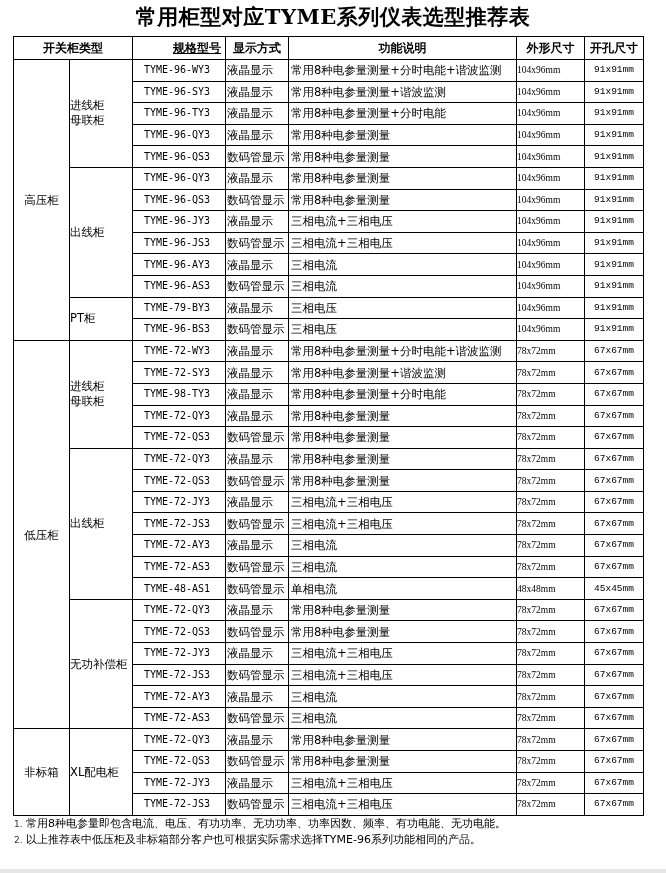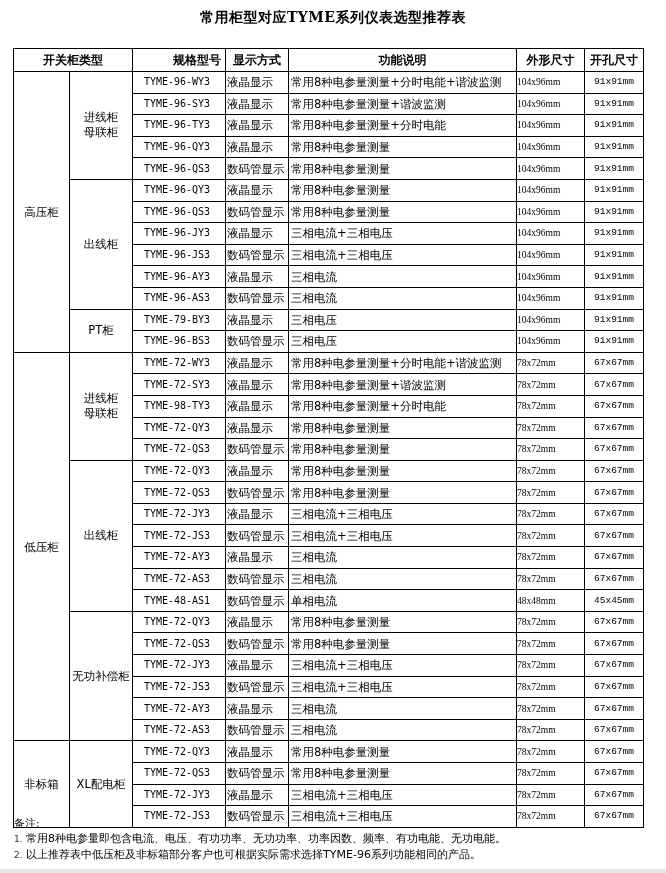--- a/index.html
+++ b/index.html
@@ -1,22 +1,22 @@
 <!DOCTYPE html>
 <html><head>
 <meta charset="utf-8">
 <style>
   html, body { margin:0; padding:0; background:#ffffff; }
   body { width:666px; height:873px; position:relative; overflow:hidden; font-family:"DejaVu Sans", sans-serif; color:#000; }
-  .title { position:absolute; left:0; top:4px; width:666px; text-align:center; font-family:"DejaVu Serif", serif; font-weight:bold; font-size:14px; letter-spacing:0.5px; line-height:26px; }
-  table.main { position:absolute; left:13px; top:48px; border-collapse:collapse; table-layout:fixed; width:623px;padding-left:16px; }
+  .title { position:absolute; left:0; top:4px; width:666px; text-align:center; font-family:"DejaVu Serif", serif; font-weight:bold; font-size:21px; letter-spacing:0.5px; line-height:26px; }
+  table.main { position:absolute; left:13px; top:36px; border-collapse:collapse; table-layout:fixed; width:623px;padding-left:16px; }
   table.main td, table.main th { border:1px solid #000; padding:0; font-size:11.5px; height:20.6px; line-height:14px; white-space:nowrap; overflow:hidden; }
   table.main th { font-weight:bold; font-size:12px; height:22px; text-align:center; }
   .c-grp { width:56px; text-align:center; }
-  .c-sub { width:63px; text-align:center; }
+  .c-sub { width:63px; }
   .c-model { width:89px; text-align:center; padding-right:4px !important; font-family:"DejaVu Sans Mono", monospace; font-size:10px !important; }
   .c-disp { width:62px; text-align:left; padding-left:1px !important; }
   .c-func { width:226px; text-align:left; padding-left:2px !important; }
   .c-size { width:68px; text-align:left; font-size:9.5px !important; font-family:Liberation Serif, serif; }
   .c-hole { width:59px; text-align:center; font-size:9.5px !important; font-family:Liberation Mono, monospace; }
   .sub-text { white-space:pre-line; line-height:15px; }
   .notes { position:absolute; left:14px; top:816px; font-size:11px; line-height:15px; }
   .notes .line { white-space:nowrap; }
   .notes .num { font-size:9px; color:#333; }
   .bottom-bar { position:absolute; left:0; top:869px; width:666px; height:4px; background:#e6e6e6; }
@@ -32,21 +32,21 @@
       <col style="width:63px">
       <col style="width:93px">
       <col style="width:63px">
       <col style="width:228px">
       <col style="width:68px">
       <col style="width:59px">
   </colgroup>
   <thead>
     <tr>
       <th colspan="2">开关柜类型</th>
-      <th style="text-align:right;padding-right:4px;">规格型号</th>
+      <th style="text-align:right;padding-right:4px;text-decoration:underline;">规格型号</th>
       <th>显示方式</th>
       <th>功能说明</th>
       <th>外形尺寸</th>
       <th>开孔尺寸</th>
     </tr>
   </thead>
   <tbody id="tbody">
       <tr>
         <td class="c-grp" rowspan="13">高压柜</td>
         <td class="c-sub" rowspan="5"><span class="sub-text">进线柜
@@ -301,18 +301,17 @@
         <td class="c-model">TYME-72-JS3</td>
         <td class="c-disp">数码管显示</td>
         <td class="c-func">三相电流+三相电压</td>
         <td class="c-size">78x72mm</td>
         <td class="c-hole">67x67mm</td>
       </tr>
     </tbody>
 </table>
 
 <div class="notes">
-  <div>备注:</div>
   <div class="line"><span class="num">1.</span> <span>常用8种电参量即包含电流、电压、有功功率、无功功率、功率因数、频率、有功电能、无功电能。</span></div>
   <div class="line"><span class="num">2.</span> <span>以上推荐表中低压柜及非标箱部分客户也可根据实际需求选择TYME-96系列功能相同的产品。</span></div>
 </div>
 
 <div class="bottom-bar"></div>
 
 </body></html>

